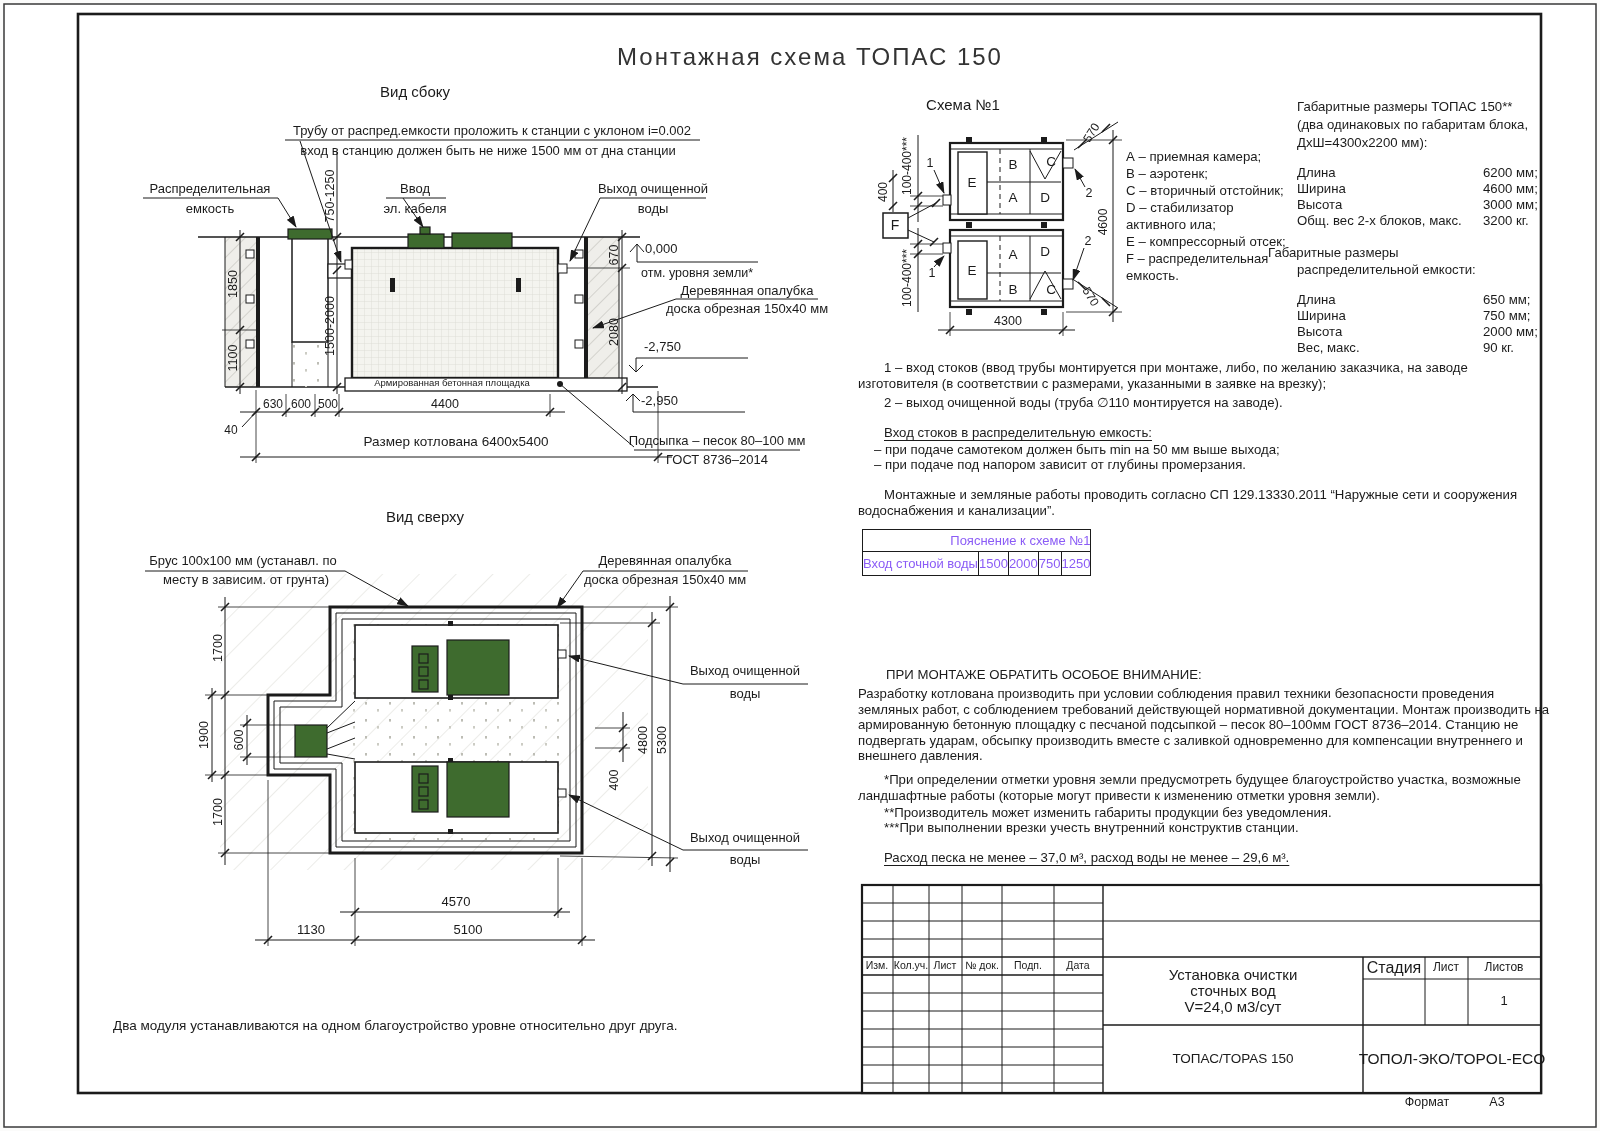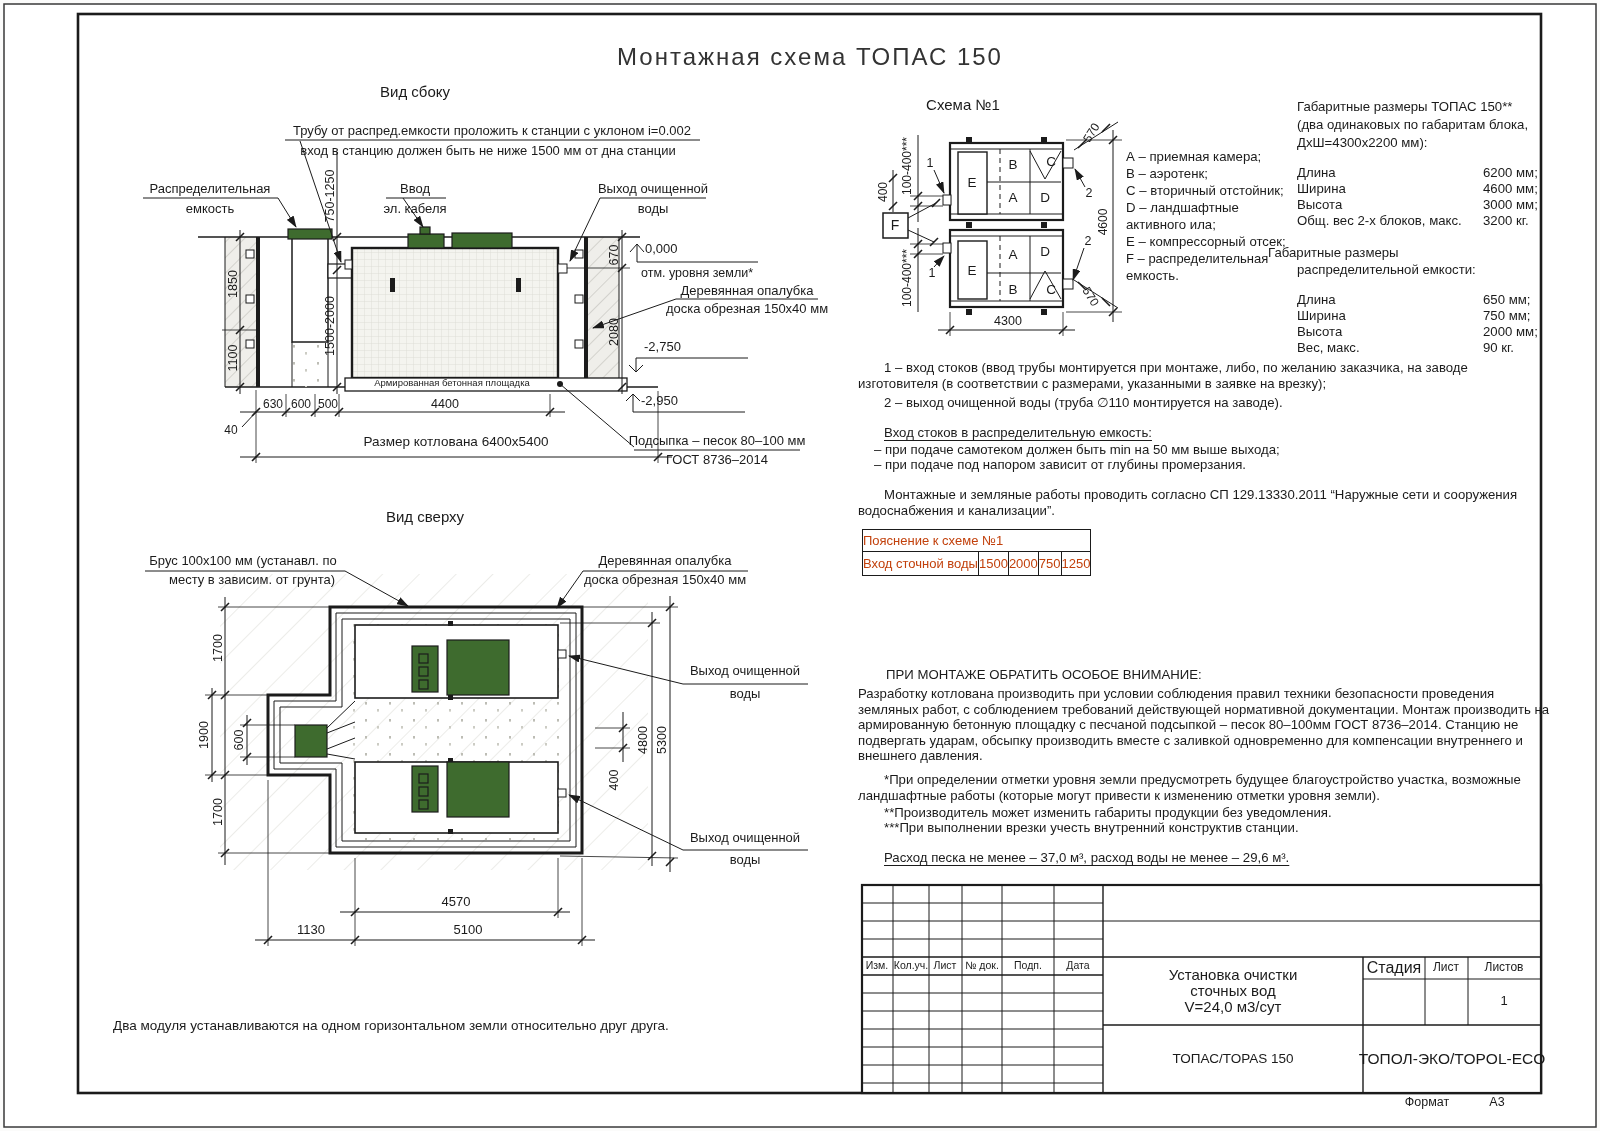--- a/index.html
+++ b/index.html
@@ -11,21 +11,21 @@
   .R{transform:translate(-50%,-50%) rotate(-90deg)}
   .U{text-decoration:underline;text-underline-offset:3px;text-decoration-thickness:1px}
   .T{position:absolute;font-size:13.2px;line-height:15.6px}
   .tk{stroke:#1b1b1b;stroke-width:1.6}
   .dl{stroke:#1b1b1b;stroke-width:1}
   .ex{stroke:#1b1b1b;stroke-width:.8}
   .o1{stroke:#1b1b1b;stroke-width:1.4;fill:none}
   .o3{stroke:#1b1b1b;stroke-width:3;fill:none}
   .thin{stroke:#1b1b1b;stroke-width:1;fill:none}
   table.exp{position:absolute;left:862px;top:529px;border-collapse:collapse;font-size:13px;
-            text-align:left;color:#c2410c;table-layout:fixed}
+            text-align:right;color:#8b5cf6;table-layout:fixed}
   table.exp td{border:1.4px solid #1b1b1b;padding:0;overflow:hidden}
   .grn{fill:#3e6b2e;stroke:#1b1b1b;stroke-width:1.2}
 </style>
 </head>
 <body>
 
 <svg width="1600" height="1131" viewBox="0 0 1600 1131">
   <defs>
     <pattern id="hatchS" width="11" height="11" patternUnits="userSpaceOnUse" patternTransform="rotate(45)">
       <rect width="11" height="11" fill="#efeeea"></rect>
@@ -354,38 +354,38 @@
 <div class="P C" style="left:301px;top:405px;font-size:12px">600</div>
 <div class="P C" style="left:328px;top:405px;font-size:12px">500</div>
 <div class="P C" style="left:445px;top:404px;font-size:12.5px">4400</div>
 <div class="P C" style="left:231px;top:431px;font-size:12px">40</div>
 <div class="P C" style="left:456px;top:442px;font-size:13.5px">Размер котлована 6400x5400</div>
 <div class="P C" style="left:717px;top:441px;font-size:13px">Подсыпка – песок 80–100 мм</div>
 <div class="P C" style="left:717px;top:460px;font-size:13px">ГОСТ 8736–2014</div>
 
 <div class="P C" style="left:425px;top:517px;font-size:15px">Вид сверху</div>
 <div class="P C" style="left:243px;top:561px;font-size:13px">Брус 100x100 мм (устанавл. по</div>
-<div class="P C" style="left:252px;top:580px;font-size:13px">месту в зависим. от грунта)</div>
+<div class="P C" style="left:246px;top:580px;font-size:13px">месту в зависим. от грунта)</div>
 <div class="P C" style="left:665px;top:561px;font-size:13px">Деревянная опалубка</div>
 <div class="P C" style="left:665px;top:580px;font-size:13px">доска обрезная 150x40 мм</div>
 <div class="P C" style="left:745px;top:671px;font-size:13px">Выход очищенной</div>
 <div class="P C" style="left:745px;top:694px;font-size:13px">воды</div>
 <div class="P C" style="left:745px;top:838px;font-size:13px">Выход очищенной</div>
 <div class="P C" style="left:745px;top:860px;font-size:13px">воды</div>
 <div class="P R" style="left:218px;top:648px;font-size:12.5px">1700</div>
 <div class="P R" style="left:204px;top:735px;font-size:12.5px">1900</div>
 <div class="P R" style="left:239px;top:740px;font-size:12.5px">600</div>
 <div class="P R" style="left:218px;top:812px;font-size:12.5px">1700</div>
 <div class="P R" style="left:643px;top:740px;font-size:12.5px">4800</div>
 <div class="P R" style="left:662px;top:740px;font-size:12.5px">5300</div>
 <div class="P R" style="left:614px;top:780px;font-size:12.5px">400</div>
 <div class="P C" style="left:456px;top:902px;font-size:13px">4570</div>
 <div class="P C" style="left:311px;top:930px;font-size:13px">1130</div>
 <div class="P C" style="left:468px;top:930px;font-size:13px">5100</div>
-<div class="P" style="left:113px;top:1018px;font-size:13.5px">Два модуля устанавливаются на одном горизонтальном земли относительно друг друга.</div>
+<div class="P" style="left:113px;top:1018px;font-size:13.5px">Два модуля устанавливаются на одном благоустройство уровне относительно друг друга.</div>
 
 <div class="P C" style="left:963px;top:105px;font-size:15px">Схема №1</div>
 <div class="P" style="left:1092px;top:133px;font-size:12px;transform:translate(-50%,-50%) rotate(-58deg)">570</div>
 <div class="P R" style="left:1104px;top:222px;font-size:12px">4600</div>
 <div class="P" style="left:1090px;top:297px;font-size:12px;transform:translate(-50%,-50%) rotate(58deg)">570</div>
 <div class="P C" style="left:1008px;top:321px;font-size:12.5px">4300</div>
 <div class="P R" style="left:884px;top:192px;font-size:12px">400</div>
 <div class="P R" style="left:908px;top:166px;font-size:12px">100-400***</div>
 <div class="P R" style="left:908px;top:278px;font-size:12px">100-400***</div>
 <div class="P C" style="left:930px;top:163px;font-size:12.5px">1</div>
@@ -399,21 +399,21 @@
 <div class="P C" style="left:1051px;top:162px;font-size:13.5px">C</div>
 <div class="P C" style="left:1045px;top:198px;font-size:13.5px">D</div>
 <div class="P C" style="left:972px;top:271px;font-size:13.5px">E</div>
 <div class="P C" style="left:1013px;top:255px;font-size:13.5px">A</div>
 <div class="P C" style="left:1045px;top:252px;font-size:13.5px">D</div>
 <div class="P C" style="left:1013px;top:290px;font-size:13.5px">B</div>
 <div class="P C" style="left:1051px;top:290px;font-size:13.5px">C</div>
 <div class="P" style="left:1126px;top:150px;font-size:13.2px">А – приемная камера;</div>
 <div class="P" style="left:1126px;top:167px;font-size:13.2px">В – аэротенк;</div>
 <div class="P" style="left:1126px;top:184px;font-size:13.2px">С – вторичный отстойник;</div>
-<div class="P" style="left:1126px;top:201px;font-size:13.2px">D – ландшафтные</div>
+<div class="P" style="left:1126px;top:201px;font-size:13.2px">D – стабилизатор</div>
 <div class="P" style="left:1126px;top:218px;font-size:13.2px">активного ила;</div>
 <div class="P" style="left:1126px;top:235px;font-size:13.2px">E – компрессорный отсек;</div>
 <div class="P" style="left:1126px;top:252px;font-size:13px">F – распределительная</div>
 <div class="P" style="left:1126px;top:269px;font-size:13.2px">емкость.</div>
 
 <div class="P" style="left:1297px;top:100px;font-size:13.2px">Габаритные размеры ТОПАС 150**</div>
 <div class="P" style="left:1297px;top:118px;font-size:13.2px">(два одинаковых по габаритам блока,</div>
 <div class="P" style="left:1297px;top:136px;font-size:13.2px">ДхШ=4300х2200 мм):</div>
 <div class="P" style="left:1297px;top:166px;font-size:13.2px">Длина</div>
 <div class="P" style="left:1483px;top:166px;font-size:13.2px">6200 мм;</div>

